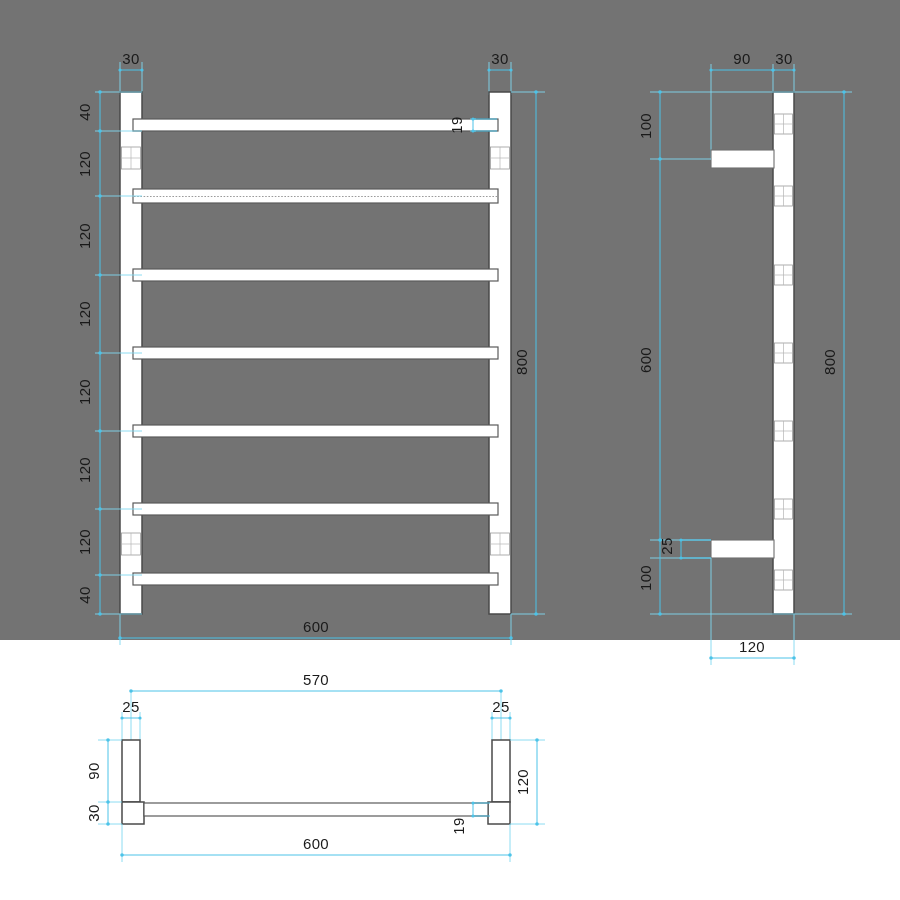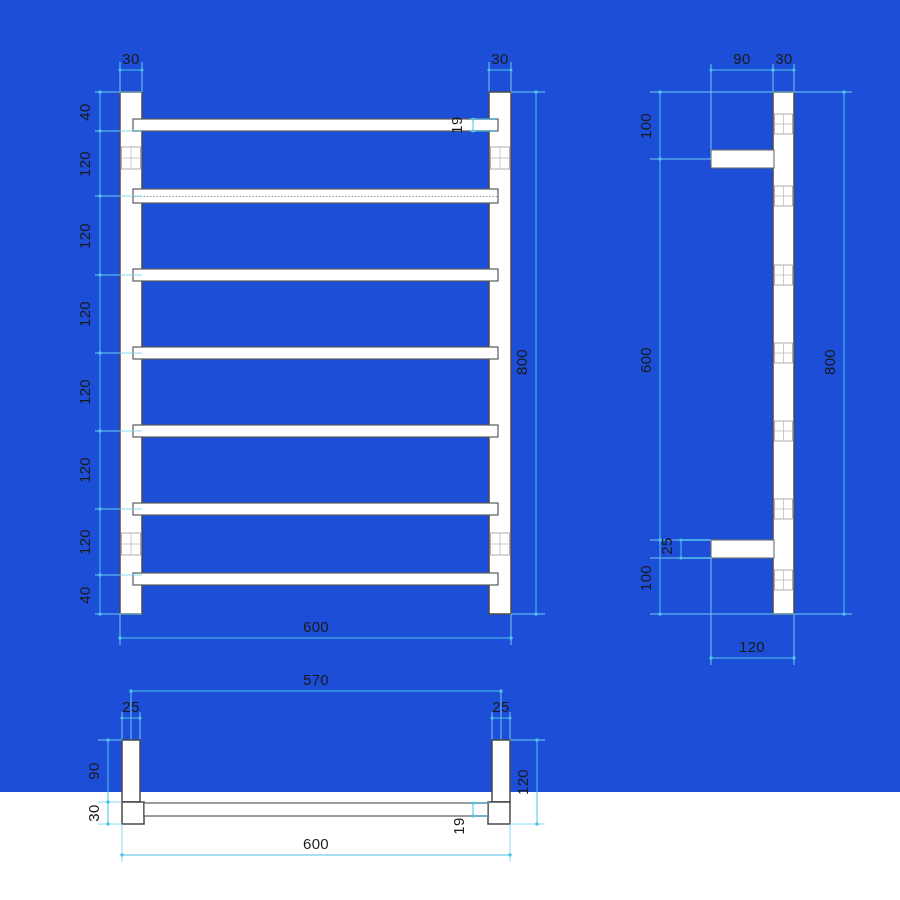--- a/index.html
+++ b/index.html
@@ -3,21 +3,21 @@
 <meta charset="utf-8">
 <title>Towel Rail Technical Drawing</title>
 <style>
   html,body{margin:0;padding:0;background:#ffffff;}
   body{
     width:900px;height:900px;
     font-family:"Liberation Sans","DejaVu Sans",sans-serif;
     -webkit-font-smoothing:antialiased;
     overflow:hidden;
   }
-  #drawing-root{position:relative;width:900px;height:792px;background:#1d4ed8;}
+  #drawing-root{position:relative;width:900px;height:640px;background:#737373;}
   svg#cad{position:absolute;left:0;top:0;width:900px;height:900px;display:block;}
   .dimtext{
     font-family:"Liberation Sans","DejaVu Sans",sans-serif;
     font-size:15px;
     fill:#1a1a1a;
     font-weight:400;
     letter-spacing:0.3px;
   }
   .dimline{stroke:#4cc3e8;stroke-width:1;fill:none;}
   .extline{stroke:#7fd8f0;stroke-width:0.9;fill:none;}

